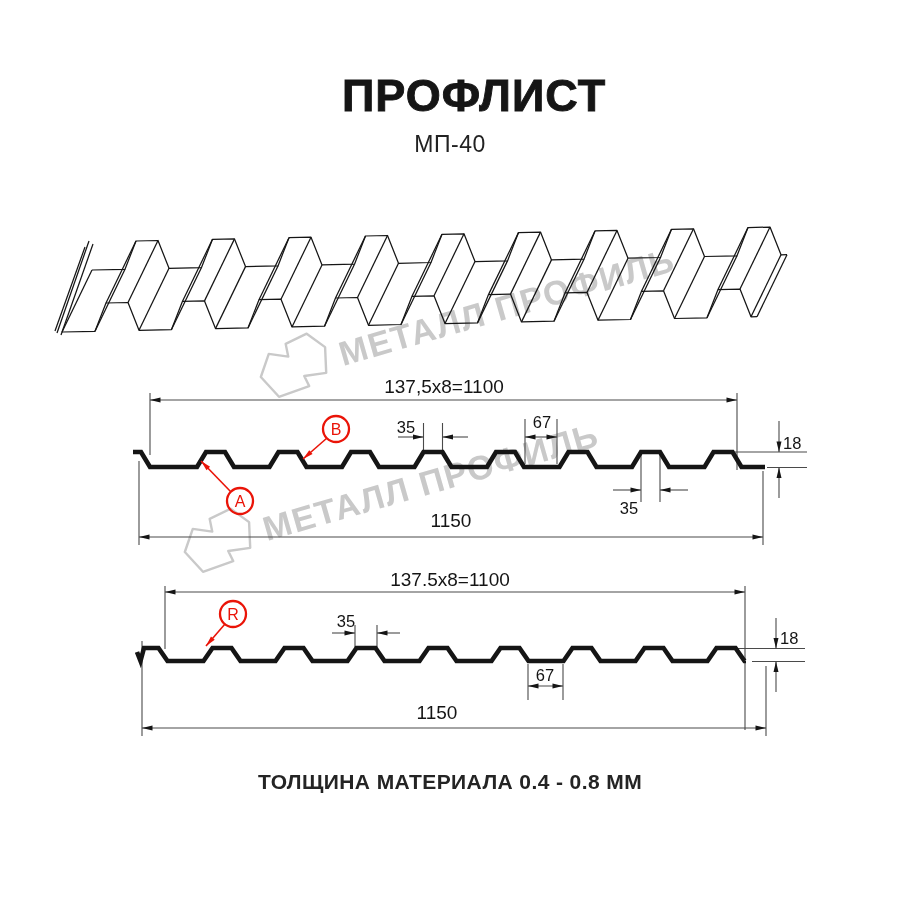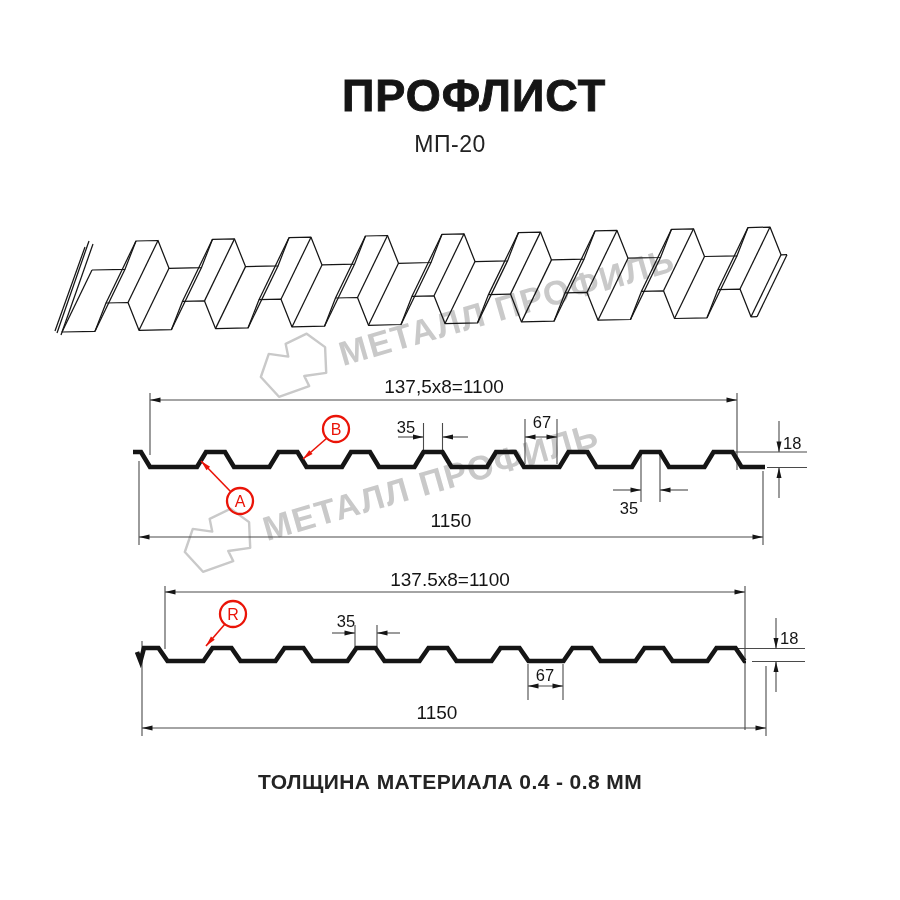--- a/index.html
+++ b/index.html
@@ -27,21 +27,21 @@
   .mid{text-anchor:middle;}
   .wmtxt{fill:var(--wm);font-size:34px;font-weight:700;letter-spacing:1.5px;}
   .wmlogo{fill:none;stroke:var(--wm);stroke-width:2.4;stroke-linejoin:round;}
 </style>
 </head>
 <body>
 
 <div class="canvas">
 
   <h1 class="page-title">ПРОФЛИСТ</h1>
-  <div class="page-subtitle">МП-20</div>
+  <div class="page-subtitle">МП-40</div>
 
   <svg id="art" width="900" height="900" viewBox="0 0 900 900">
 
     <g transform="translate(268,402) rotate(-16)">
       <path class="wmlogo" d="M 12 -2 L 0 -26 L 14 -46 L 32 -38 L 33 -51 L 56 -55 L 70 -37 L 64 -12 L 42 -15 L 44 -4 Z"></path>
       <text class="wmtxt" x="82" y="-14">МЕТАЛЛ ПРОФИЛЬ</text>
     </g>
 
     <g transform="translate(192,577) rotate(-16)">
       <path class="wmlogo" d="M 12 -2 L 0 -26 L 14 -46 L 32 -38 L 33 -51 L 56 -55 L 70 -37 L 64 -12 L 42 -15 L 44 -4 Z"></path>

